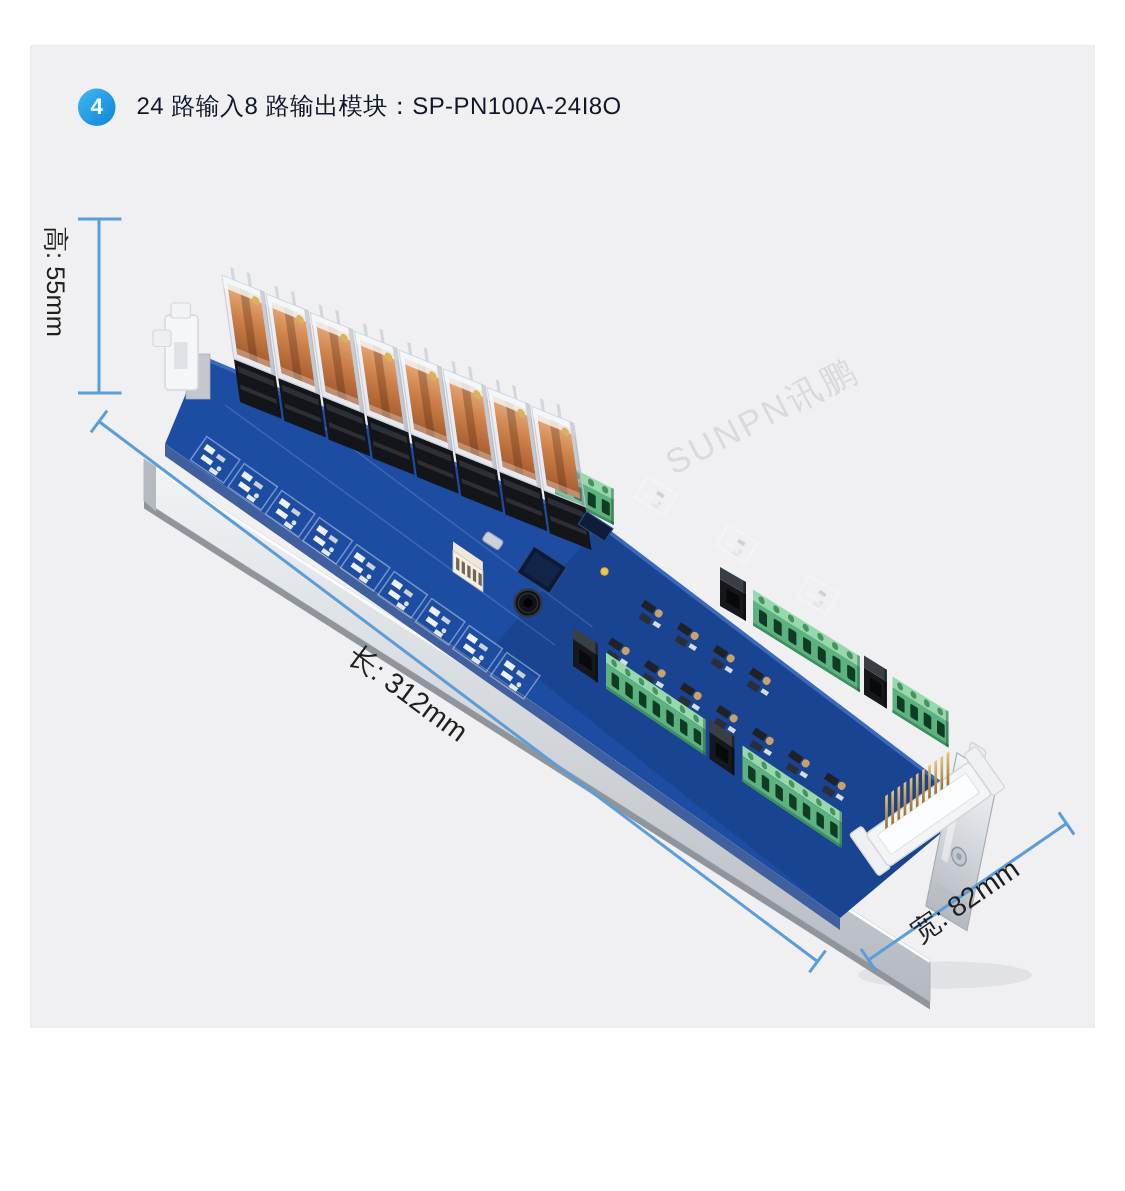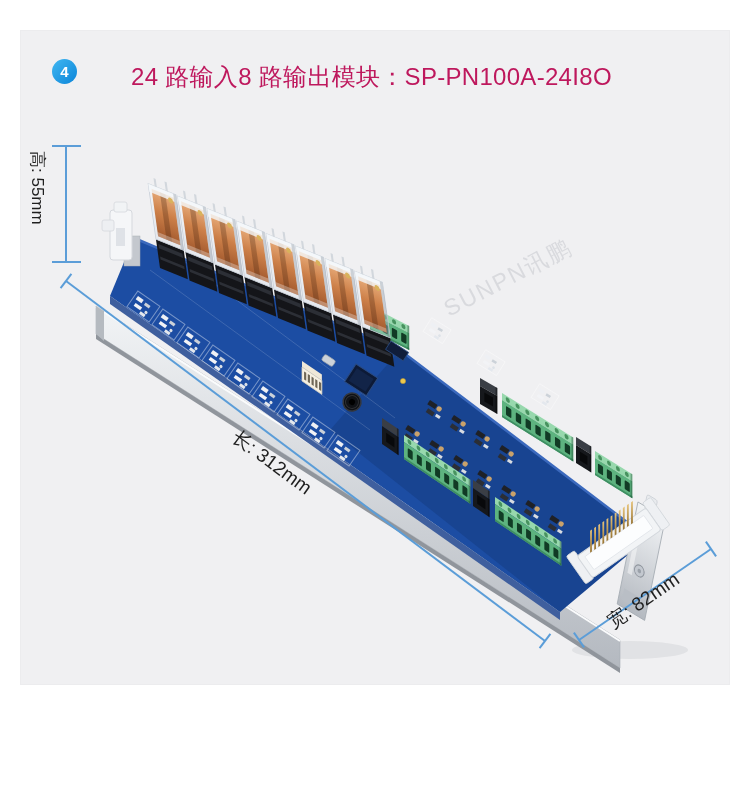--- a/index.html
+++ b/index.html
@@ -13,21 +13,21 @@
     background:#f0f0f2;border:1px solid #ececee;box-sizing:border-box;
   }
   .badge{
     position:absolute;left:52px;top:59px;width:25px;height:25px;border-radius:50%;
     background:linear-gradient(135deg,#41b7f1 0%,#0b85d9 100%);
     color:#ffffff;font-size:15px;font-weight:bold;
     display:flex;align-items:center;justify-content:center;
   }
   .title{
     position:absolute;left:91px;top:61px;
-    font-size:24px;color:#be185d;letter-spacing:.3px;white-space:nowrap;margin-left:40px;
+    font-size:16px;color:#0f172a;letter-spacing:.3px;white-space:nowrap;
   }
   svg.fig{position:absolute;left:0;top:0;}
   .dim-label{font-size:19px;fill:#1f1f1f;}
   .dim-label-v{font-size:17px;fill:#1f1f1f;}
   .wm{font-size:23px;fill:#d9dade;letter-spacing:2px;}
 </style>
 </head>
 <body>
 
 <div class="stage">

